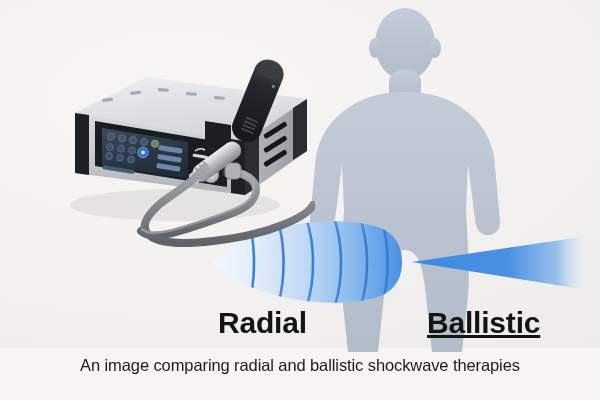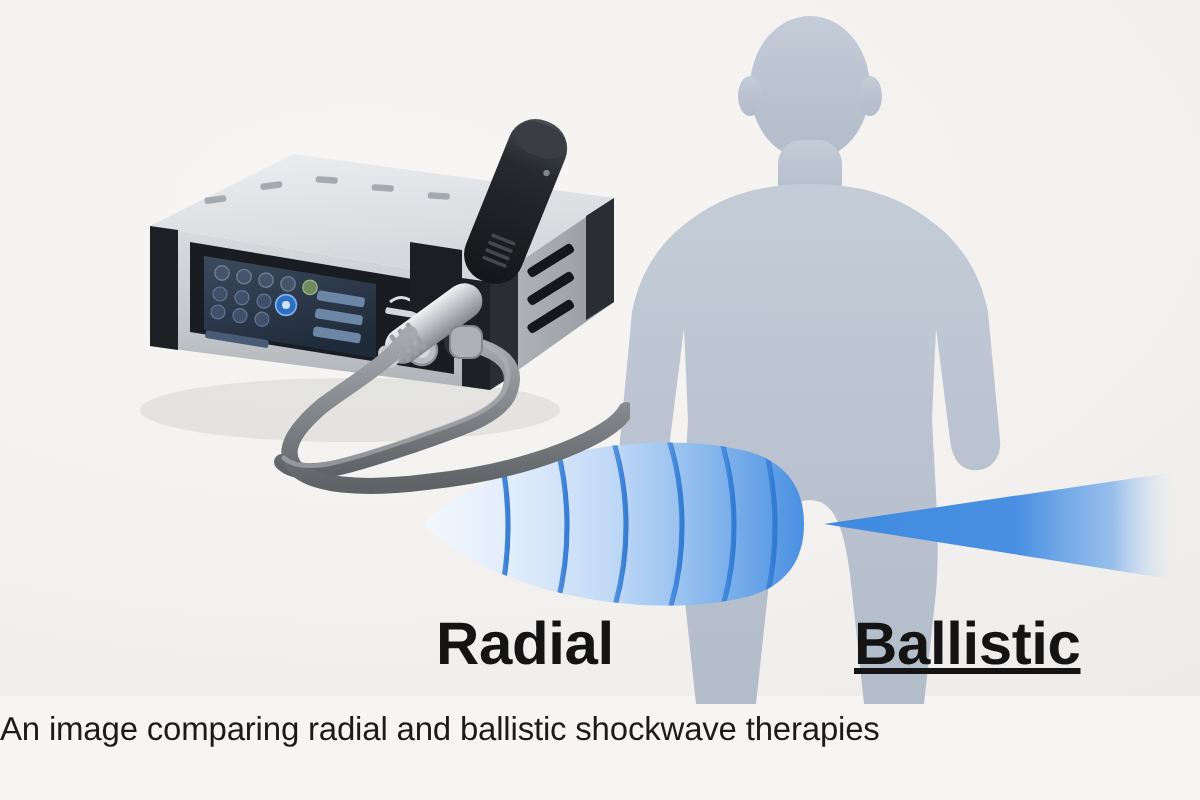--- a/index.html
+++ b/index.html
@@ -46,21 +46,21 @@
     letter-spacing:-0.2px;
     white-space:nowrap;
     line-height:1;
   }
   .label-radial{left:218px;top:308px;}
   .label-ballistic{left:427px;top:308px;text-decoration:underline;}
 
   .caption{
     position:absolute;
     left:0;right:0;top:356px;
-    text-align:left;
+    text-align:center;
     font-size:16.5px;
     color:#1b1b1b;
     letter-spacing:-0.1px;
   }
 </style>
 </head>
 <body>
 
 <div id="stage">
 

